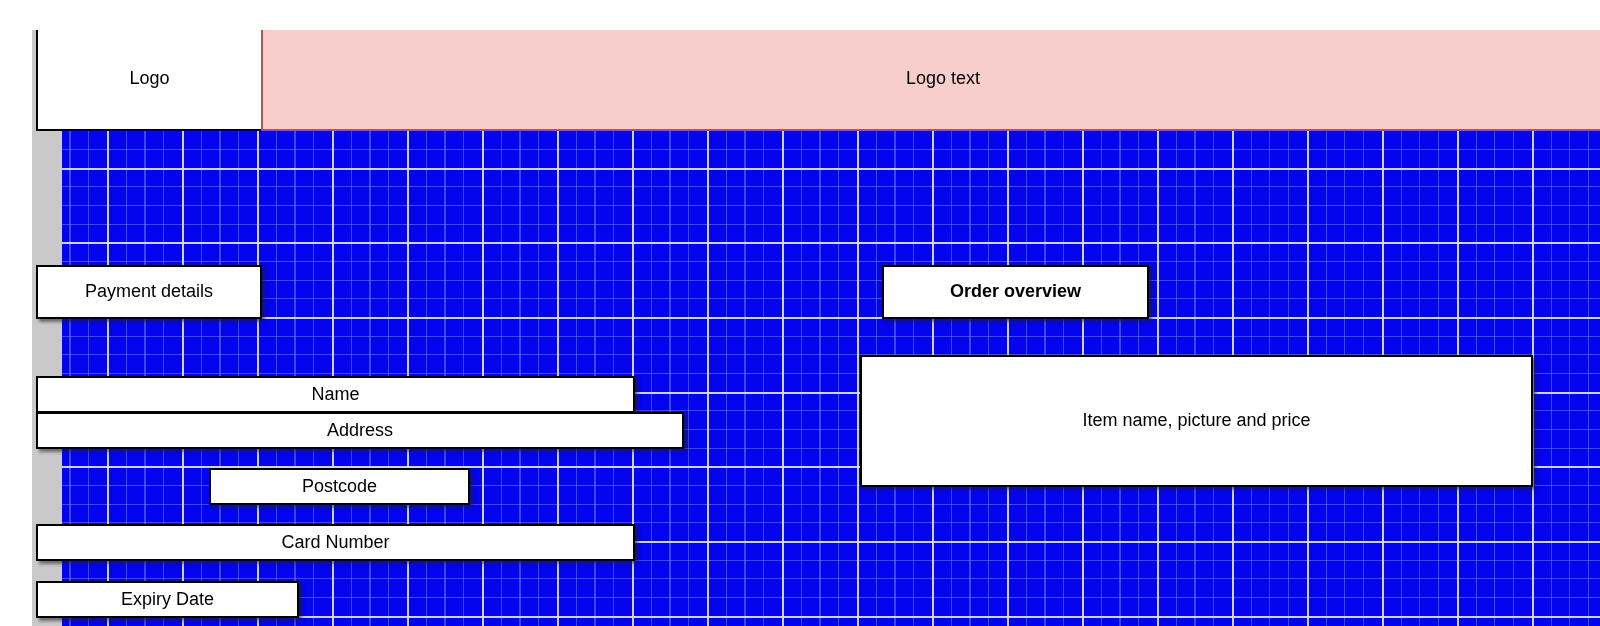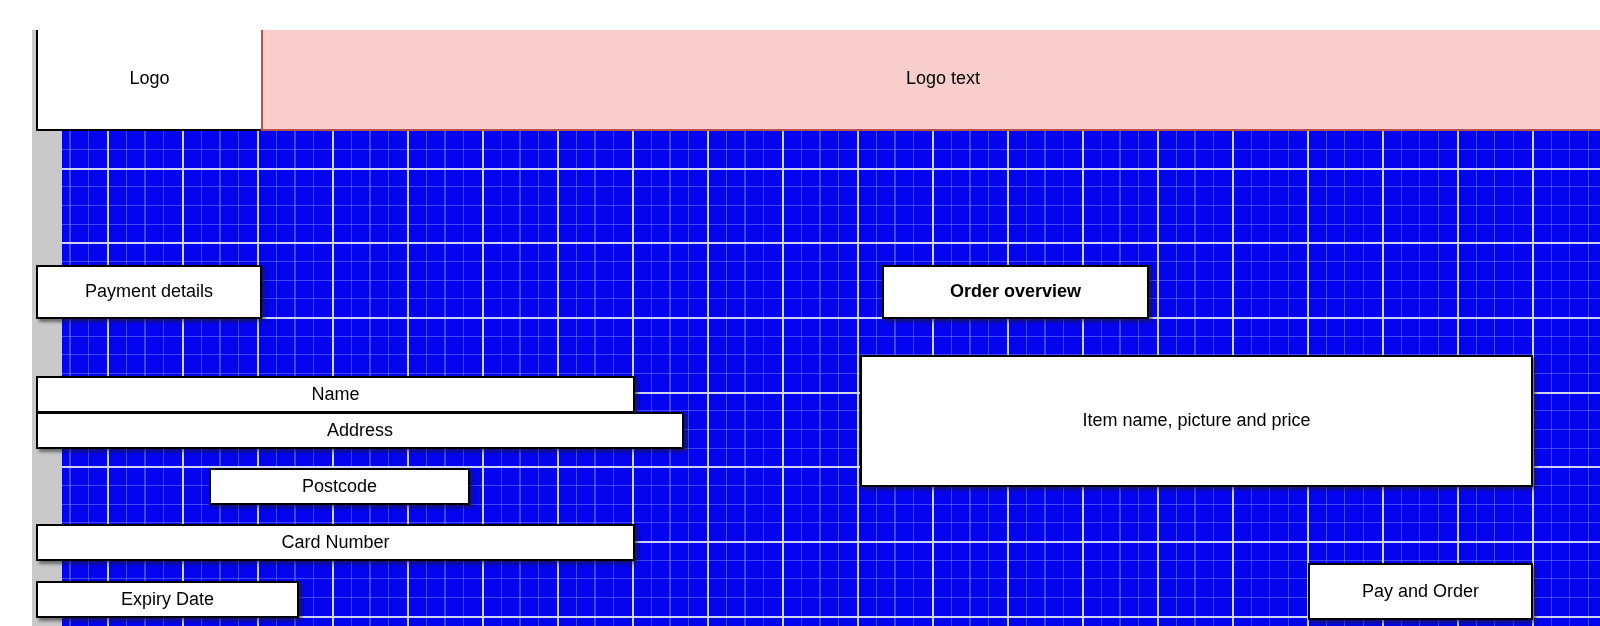--- a/index.html
+++ b/index.html
@@ -97,17 +97,14 @@
 
 
   <div class="shape white-box" style="left:852px; top:235px; width:267px; height:54px;font-weight:bold;">
     <span>Order overview</span>
   </div>
 
   <div class="shape white-box" style="left:830px; top:325px; width:673px; height:132px;">
     <span>Item name, picture and price</span>
   </div>
 
-  <div class="shape white-box" style="left:1278px; top:533px; width:225px; height:57px;">
-    <span>Pay and Order</span>
-  </div>
 
 </div>
 
 </body></html>

